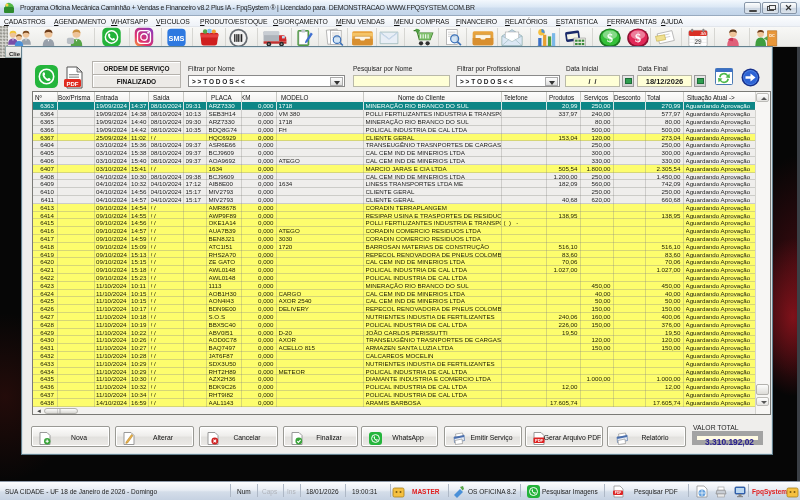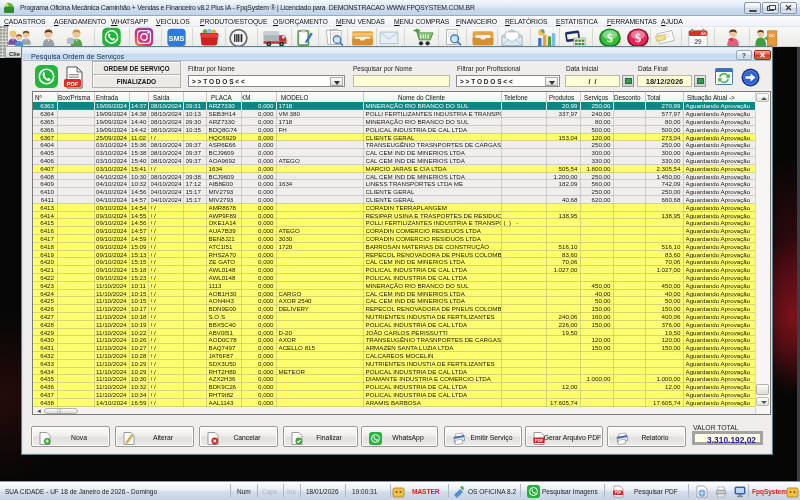--- a/index.html
+++ b/index.html
@@ -283,29 +283,20 @@
  radial-gradient(200px 40px at 720px 470px, rgba(130,35,25,.5), rgba(0,0,0,0) 75%),
  radial-gradient(160px 35px at 60px 472px, rgba(110,40,22,.38), rgba(0,0,0,0) 75%),
  radial-gradient(240px 45px at 430px 466px, rgba(75,85,105,.3), rgba(0,0,0,0) 75%),
  radial-gradient(100px 120px at 5px 350px, rgba(90,22,17,.35), rgba(0,0,0,0) 70%),
  #060606;"></div>
 <div class="abs" style="left:797px;top:47px;width:3px;height:434px;background:#3a3f45;"></div>
 <div class="abs" style="left:0;top:26px;width:8px;height:32px;background-color:#d8d8d3;background-image:radial-gradient(circle at 1px 1px, #96968f 32%, rgba(0,0,0,0) 40%);background-size:3.2px 3.2px;"></div>
 <div class="abs" style="left:5px;top:46px;width:16px;height:12px;background:linear-gradient(#f2f2ef,#dddcd8);border:1px solid #9aa;border-right:none;font-size:6px;color:#222;padding:4px 0 0 3px;font-weight:bold;">Clie</div>
 
 <div class="abs" id="win" style="left:21px;top:45.5px;width:752px;height:409.5px;background:#efeeec;border:1px solid #64818f;box-shadow:0 0 0 1px rgba(190,210,225,.45) inset;">
- <div class="abs" style="left:1px;top:1px;width:748px;height:13px;background:linear-gradient(#eef5fc,#d6e5f4 50%,#c3d8ee 51%,#cfe0f2);border-bottom:1px solid #a8bdd2;">
-  <div class="abs" style="left:8px;top:4.2px;font-size:7.2px;color:#13304f;white-space:nowrap;">Pesquisa Ordem de Serviços</div>
-  <div class="abs" style="left:713px;top:2px;width:16px;height:10px;background:linear-gradient(#fbfdfe,#dfe9f2 50%,#cbdae8 51%,#d8e4ef);border:1px solid #93a9bd;border-radius:2px;font-size:7px;color:#345;text-align:center;line-height:9px;font-weight:bold;">?</div>
-  <div class="abs" style="left:731px;top:2px;width:17px;height:10px;background:linear-gradient(#f5b09a,#e2573a 45%,#c93b20 55%,#d9694f);border:1px solid #8c2f1b;border-radius:2px;">
-          <svg width="15" height="8" viewBox="0 0 15 8" style="position:absolute;left:0;top:0.5px">
-            <path d="M5.5 2 L9.5 6 M9.5 2 L5.5 6" stroke="#fff" stroke-width="1.4"></path>
-          </svg>
-        </div>
- </div>
 
 <svg class="abs" style="left:13px;top:18.5px" width="23" height="23" viewBox="0 0 23 23">
  <rect x="0" y="0" width="23" height="23" rx="5.5" fill="#24b53c"></rect>
  <circle cx="11.5" cy="11.5" r="7.2" fill="none" stroke="#fff" stroke-width="1.6"></circle>
  <path d="M8.2 7.4 Q9.6 7 10 8.6 Q10.4 10 9.4 10.6 Q10.4 13 12.6 13.8 Q13.6 12.4 14.8 13.2 Q16.2 14 15.4 15.2 Q14 16.6 11.6 15.4 Q8.4 13.8 7.6 10.4 Q7.2 8 8.2 7.4Z" fill="#fff"></path>
  <path d="M6 17.5 L5.2 20 L7.8 19.2Z" fill="#24b53c"></path>
 </svg>
 <svg class="abs" style="left:42px;top:19.5px" width="20" height="23" viewBox="0 0 20 23">
  <path d="M3 1 L13 1 L18 6 L18 22 L3 22 Z" fill="#fff" stroke="#555" stroke-width="1"></path>
  <path d="M13 1 L13 6 L18 6 Z" fill="#ddd" stroke="#555" stroke-width="0.8"></path>
@@ -938,21 +929,21 @@
       <div class="abs" style="left:585px;top:379.5px;width:79px;height:21px;background:linear-gradient(#fdfdfc,#efeeec 45%,#e2e1de 55%,#eceae7);border:1px solid #9a9a95;border-radius:2px;box-shadow:0 0 0 1px #fff inset;">
 <div class="abs" style="left:7px;top:4px;"><svg width="14" height="13" viewBox="0 0 14 13">
             <path d="M2 5 L12 3 L12.5 8.5 L2.5 10.5Z" fill="#e9eef6" stroke="#5577aa" stroke-width="0.7"></path>
             <path d="M3.5 2 L10.5 1 L11 4 L4 5Z" fill="#fff" stroke="#888" stroke-width="0.6"></path>
             <path d="M3 8.5 L10 7 L10.5 11.5 L3.5 12.5Z" fill="#fff" stroke="#888" stroke-width="0.6"></path>
             <path d="M2 5 L12 3 L12.2 5 L2.2 7Z" fill="#4a6fae"></path>
           </svg></div>
 <div class="abs" style="left:17px;top:0;width:60px;height:21px;font-size:6.8px;color:#111;text-align:center;line-height:21px;white-space:nowrap;">Relatório</div>
       </div>
 <div class="abs" style="left:671px;top:377.5px;font-size:6.8px;color:#222;white-space:nowrap;">VALOR TOTAL</div>
-<div class="abs" style="left:670px;top:384.5px;width:71px;height:14px;background:#fffbe4;border:3px solid #a3a3a3;font-size:8.4px;font-weight:bold;color:#2a2090;text-align:right;line-height:13px;padding-right:4px;">3.310.192,02</div>
+<div class="abs" style="left:670px;top:384.5px;width:71px;height:14px;background:#fffbe4;border:5px solid #a3a3a3;font-size:8.4px;font-weight:bold;color:#2a2090;text-align:right;line-height:13px;padding-right:4px;">3.310.192,02</div>
 
 </div>
 <div class="abs" style="left:0;top:481px;width:800px;height:19px;background:linear-gradient(#fdfdfe,#e8edf4 45%,#d4dde9 55%,#c6d2e2);border-top:1px solid #8e99a8;">
       <div class="abs" style="left:230px;top:2px;width:1px;height:13px;background:#aeb8c6;"></div>
       <div class="abs" style="left:257px;top:2px;width:1px;height:13px;background:#aeb8c6;"></div>
       <div class="abs" style="left:283px;top:2px;width:1px;height:13px;background:#aeb8c6;"></div>
       <div class="abs" style="left:300px;top:2px;width:1px;height:13px;background:#aeb8c6;"></div>
       <div class="abs" style="left:345px;top:2px;width:1px;height:13px;background:#aeb8c6;"></div>
       <div class="abs" style="left:390px;top:2px;width:1px;height:13px;background:#aeb8c6;"></div>
       <div class="abs" style="left:448px;top:2px;width:1px;height:13px;background:#aeb8c6;"></div>

